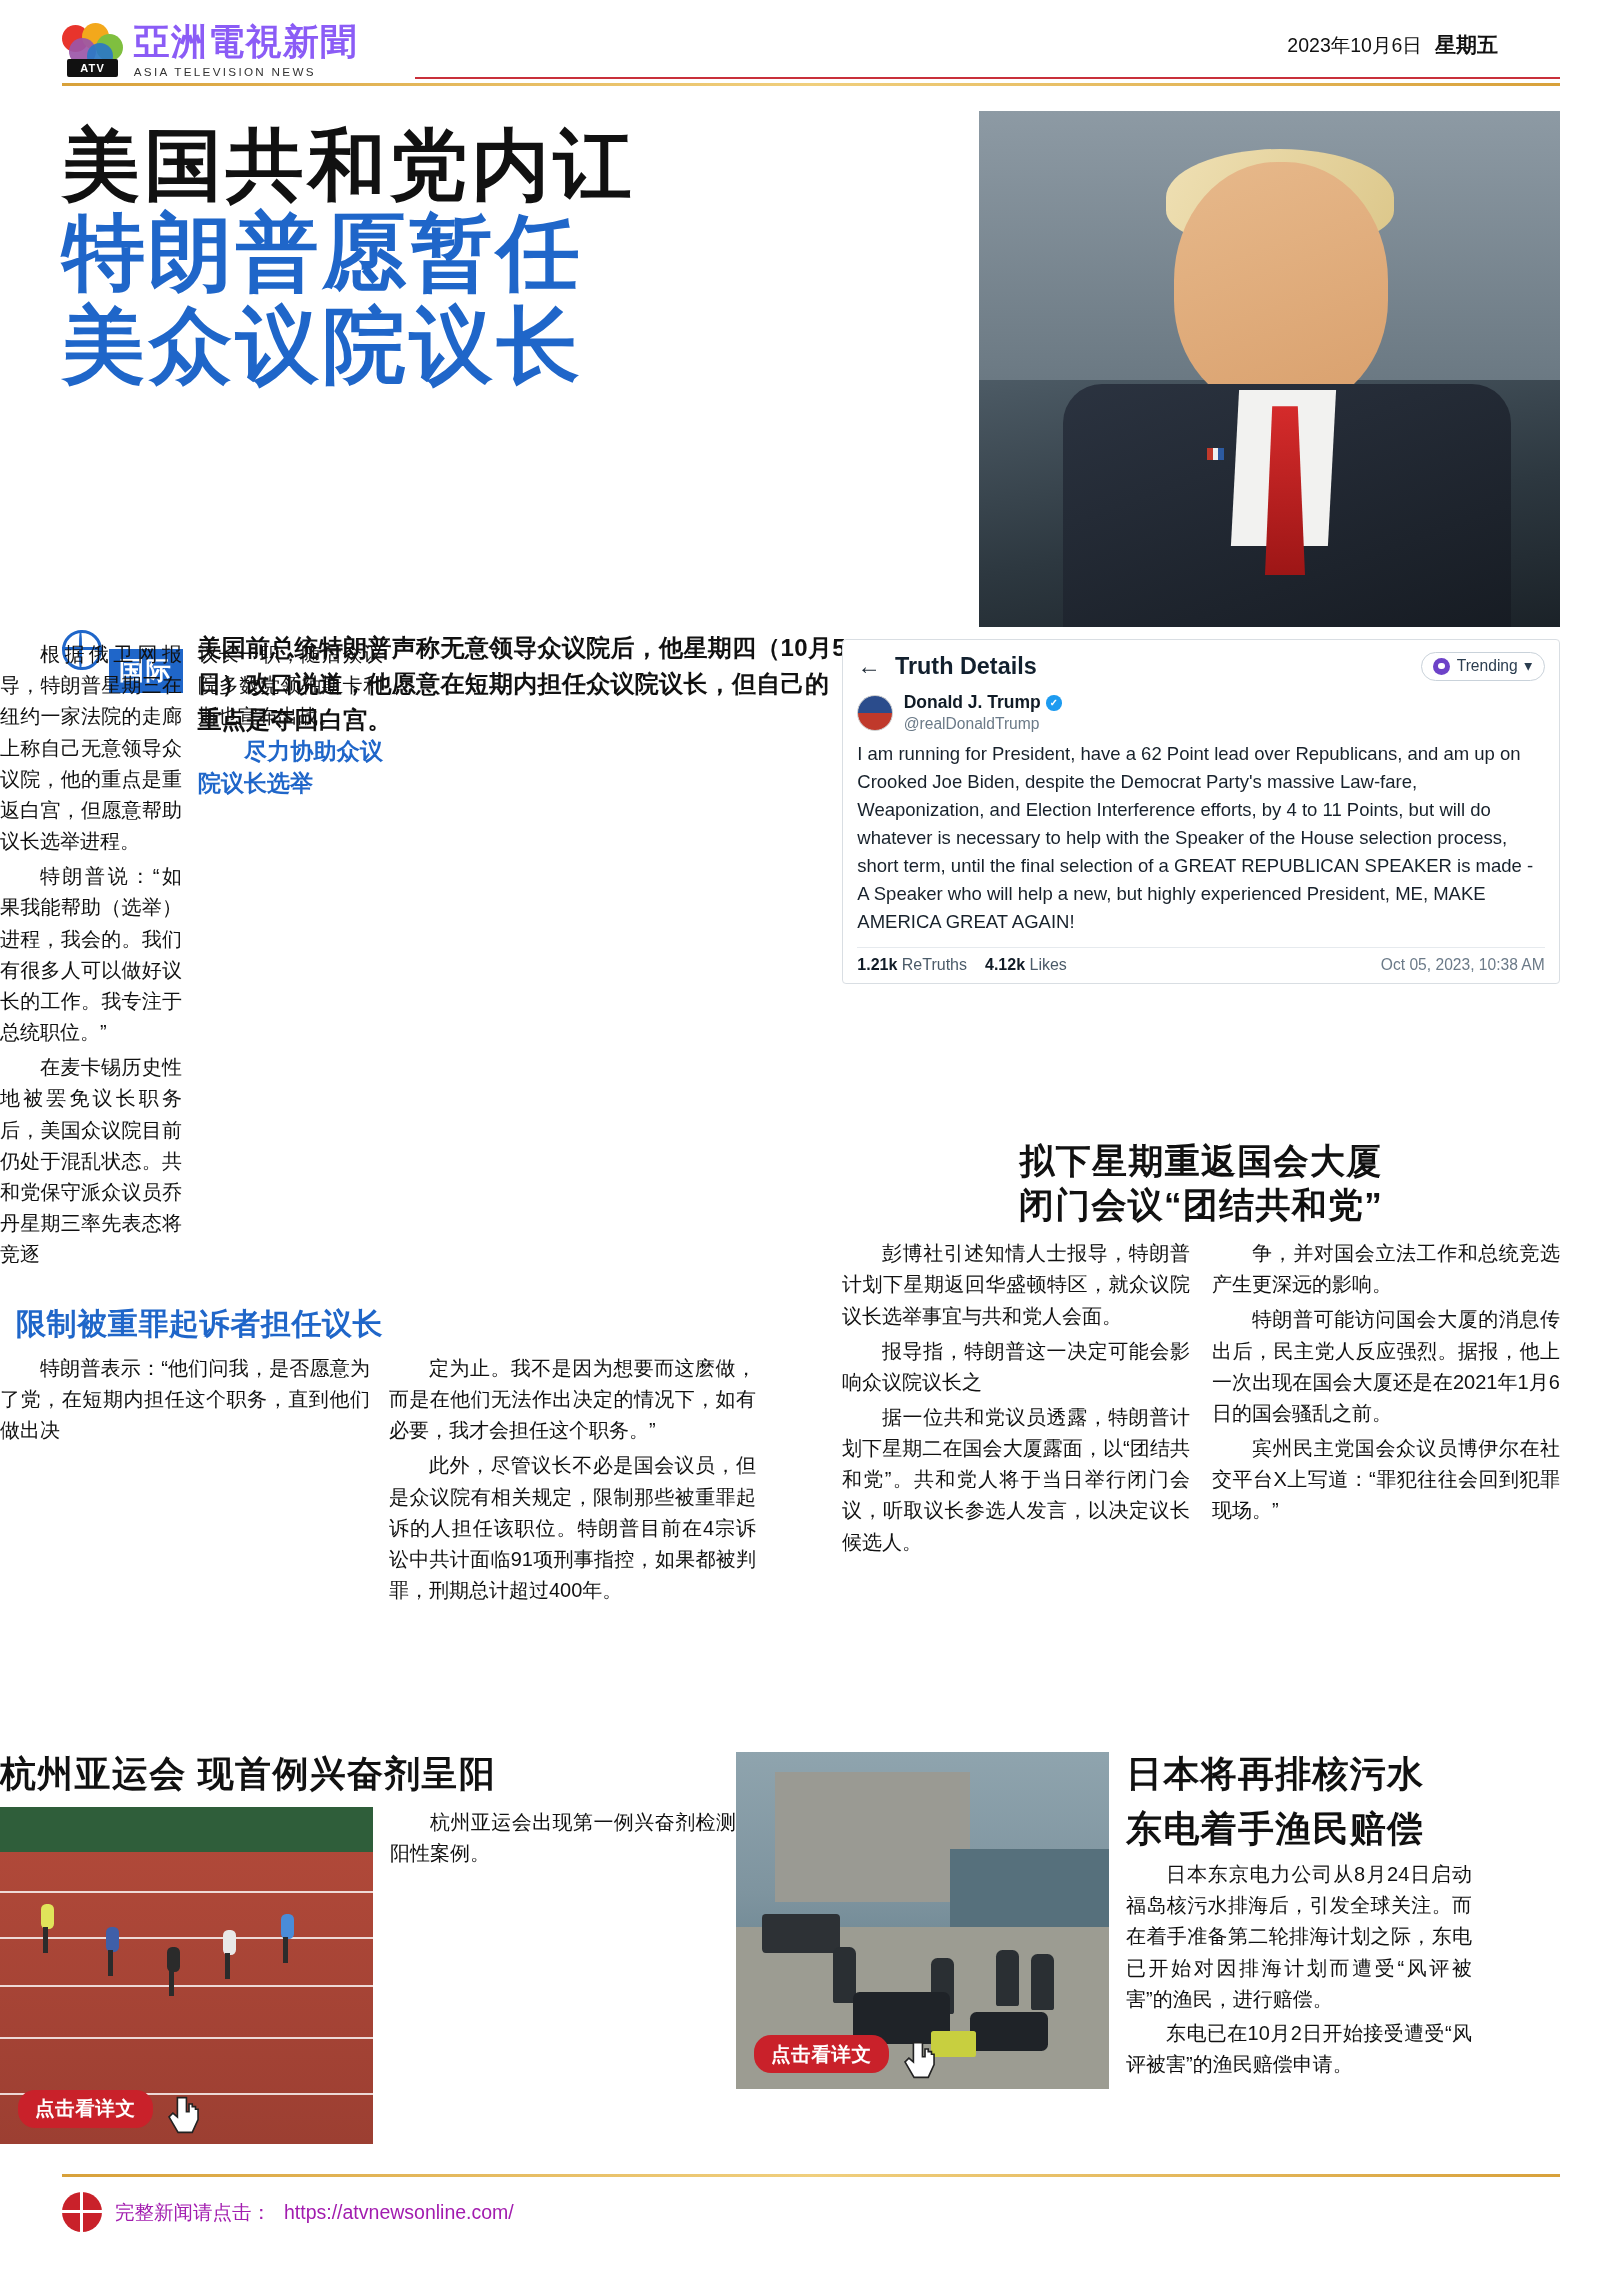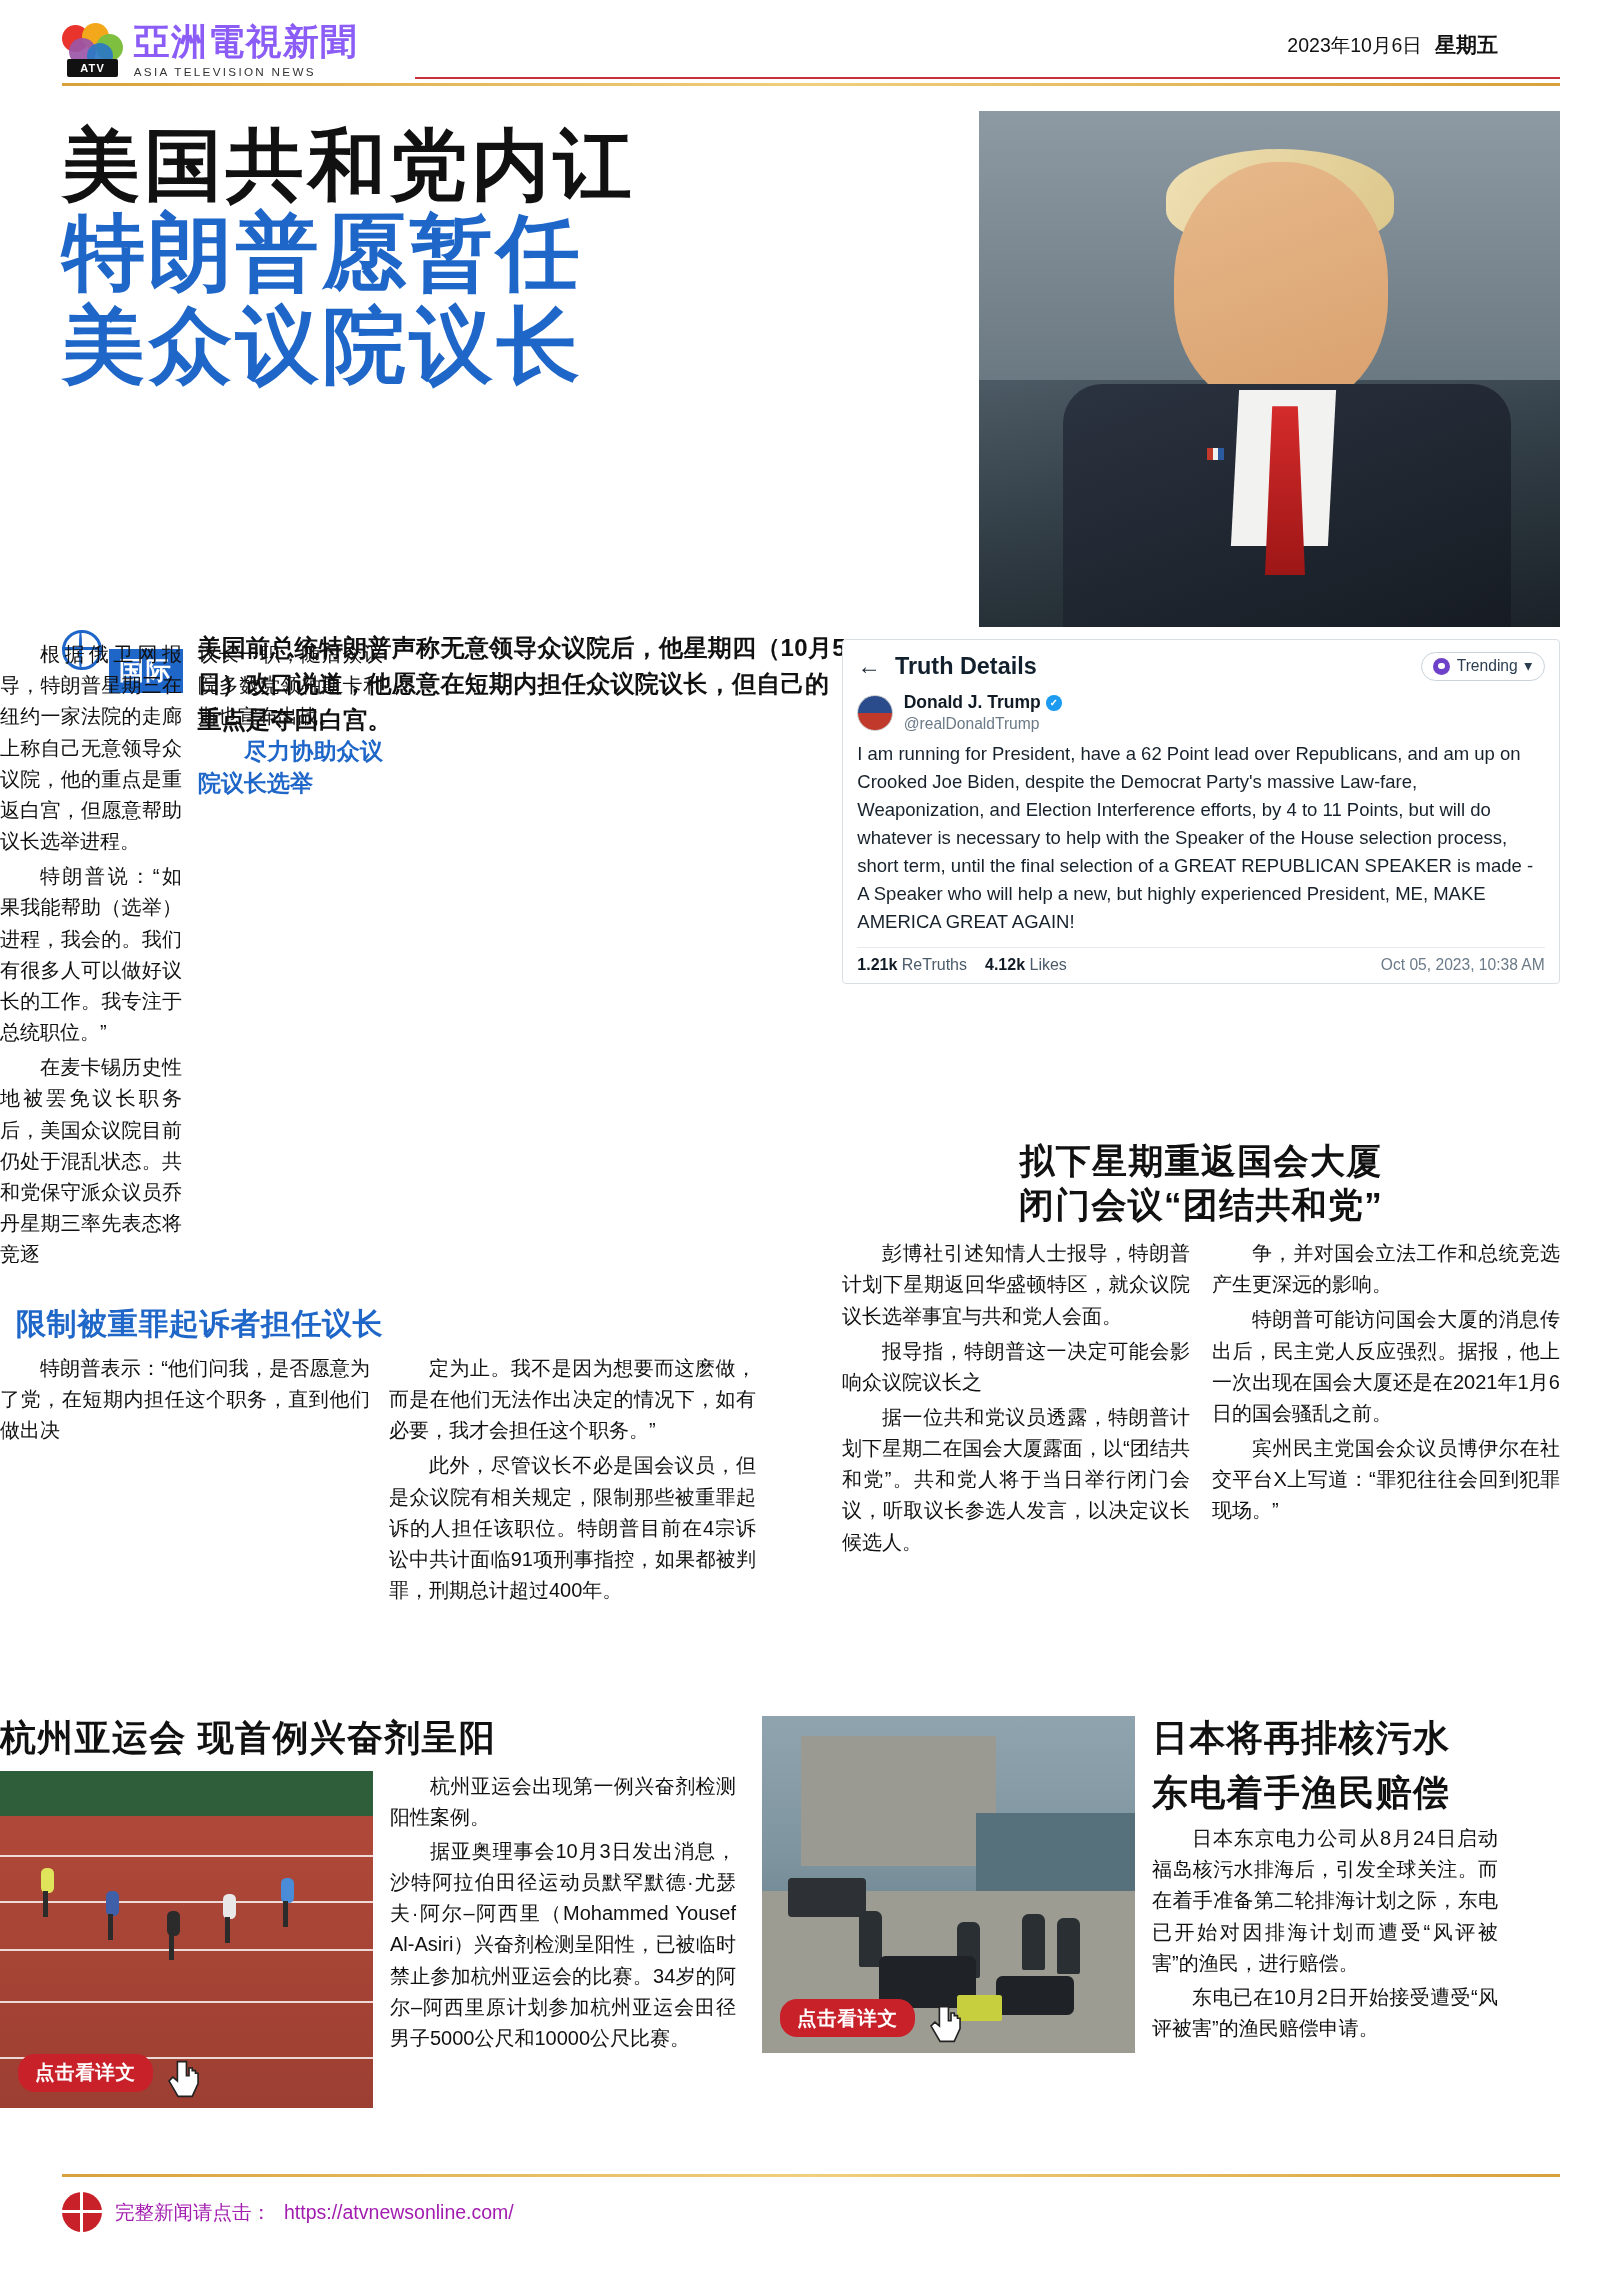--- a/index.html
+++ b/index.html
@@ -103,21 +103,21 @@
   .tc-stats b { color:#101b26; }
   .tc-time { margin-left:auto; color:#6b7a88; font-size:15.6px; }
 
   
   .right-block { position:absolute; left:842px; top:1139px; width:718px; }
   .rb-head { text-align:center; font-size:35px; font-weight:900; color:#111; line-height:1.25; letter-spacing:1.3px; }
   .rb-cols { display:flex; gap:22px; margin-top:11.7px; }
   .rb-cols .col { width:348px; }
 
   
-  .bottom { position:absolute; left:0; top:1716px; width:1499px; display:flex; gap:26px; }
+  .bottom { position:absolute; left:0; top:1752px; width:1499px; display:flex; }
   .bs { width:736px; }
   .bs-head { font-size:36px; font-weight:900; letter-spacing:1.3px; color:#111; line-height:1.2; margin-bottom:11.7px; }
   .bs-inner { display:flex; gap:17px; }
   .bs-photo { position:relative; width:373px; height:337px; overflow:hidden; }
   .bs-text { flex:1; font-size:20px; line-height:1.56; text-align:justify; }
   .bs-text p { margin:0 0 2.6px 0; text-indent:2em; }
   .cta { position:absolute; left:18px; bottom:15.6px; background:#c9212a; color:#fff; font-size:19.5px; font-weight:bold;
      padding:5.8px 17px; border-radius:17px; letter-spacing:0.6px; }
   .cursor { position:absolute; left:167px; bottom:9px; width:35px; height:40px; }
 
@@ -313,21 +313,20 @@
                 <span class="l"></span>
               </div>
           </div>
           <div class="cta">点击看详文</div>
           <svg class="cursor" viewBox="0 0 54 62">
             <path d="M16 4 l0 30 -7 -6 -6 6 14 24 22 0 9 -20 0 -16 -4 0 0 -4 -5 0 0 -4 -5 0 0 12 -4 0 0 -22z" fill="#ffffff" stroke="#222" stroke-width="2.5"></path>
           </svg>
         </div>
         <div class="bs-text">
           <p>杭州亚运会出现第一例兴奋剂检测阳性案例。</p>
-          <p>据亚奥理事会10月3日发出消息，沙特阿拉伯田径运动员默罕默德·尤瑟夫·阿尔–阿西里（Mohammed Yousef Al-Asiri）兴奋剂检测呈阳性，已被临时禁止参加杭州亚运会的比赛。34岁的阿尔–阿西里原计划参加杭州亚运会田径男子5000公尺和10000公尺比赛。</p>
         </div>
       </div>
     </div>
 
     <div class="bs">
       <div class="bs-inner">
         <div class="bs-photo">
           <div class="fuku">
             <div class="wall"></div>
             <div class="sea"></div>

